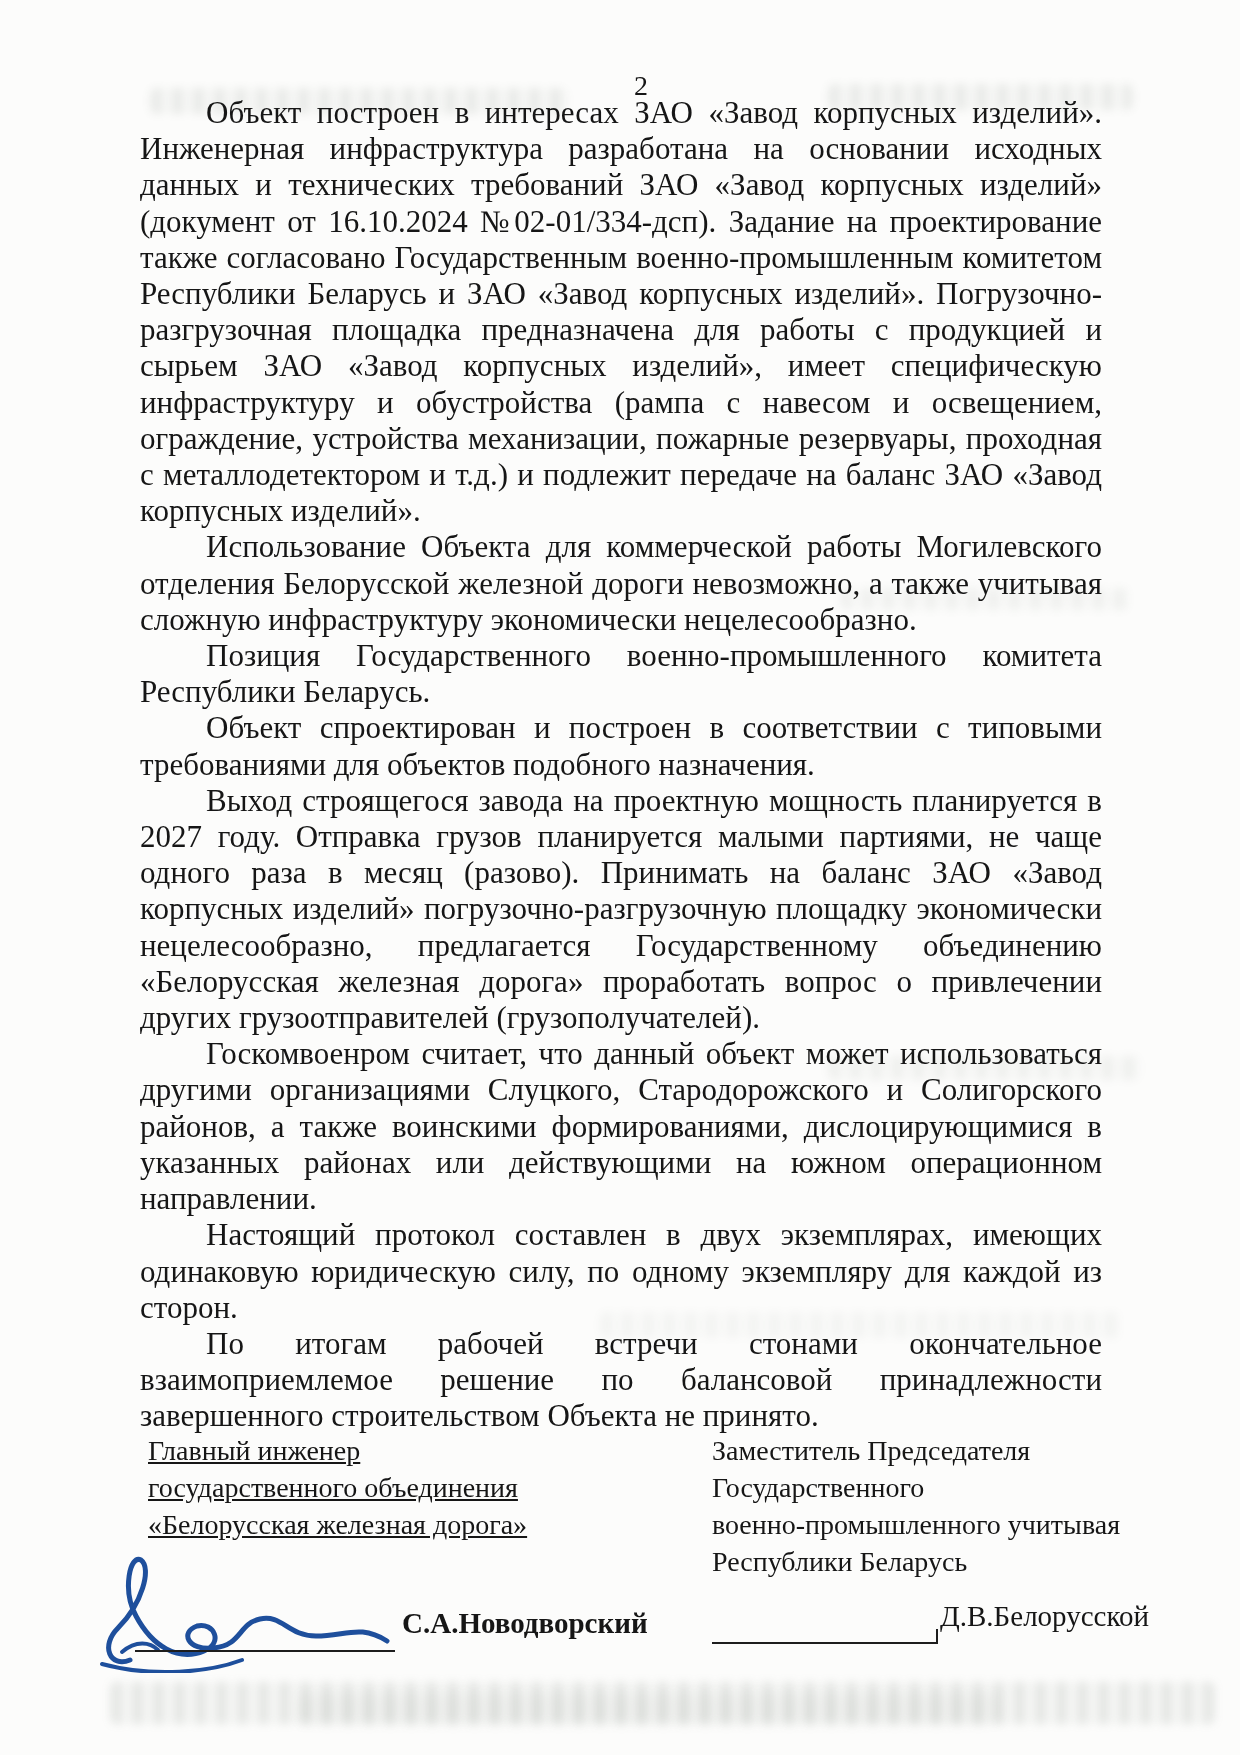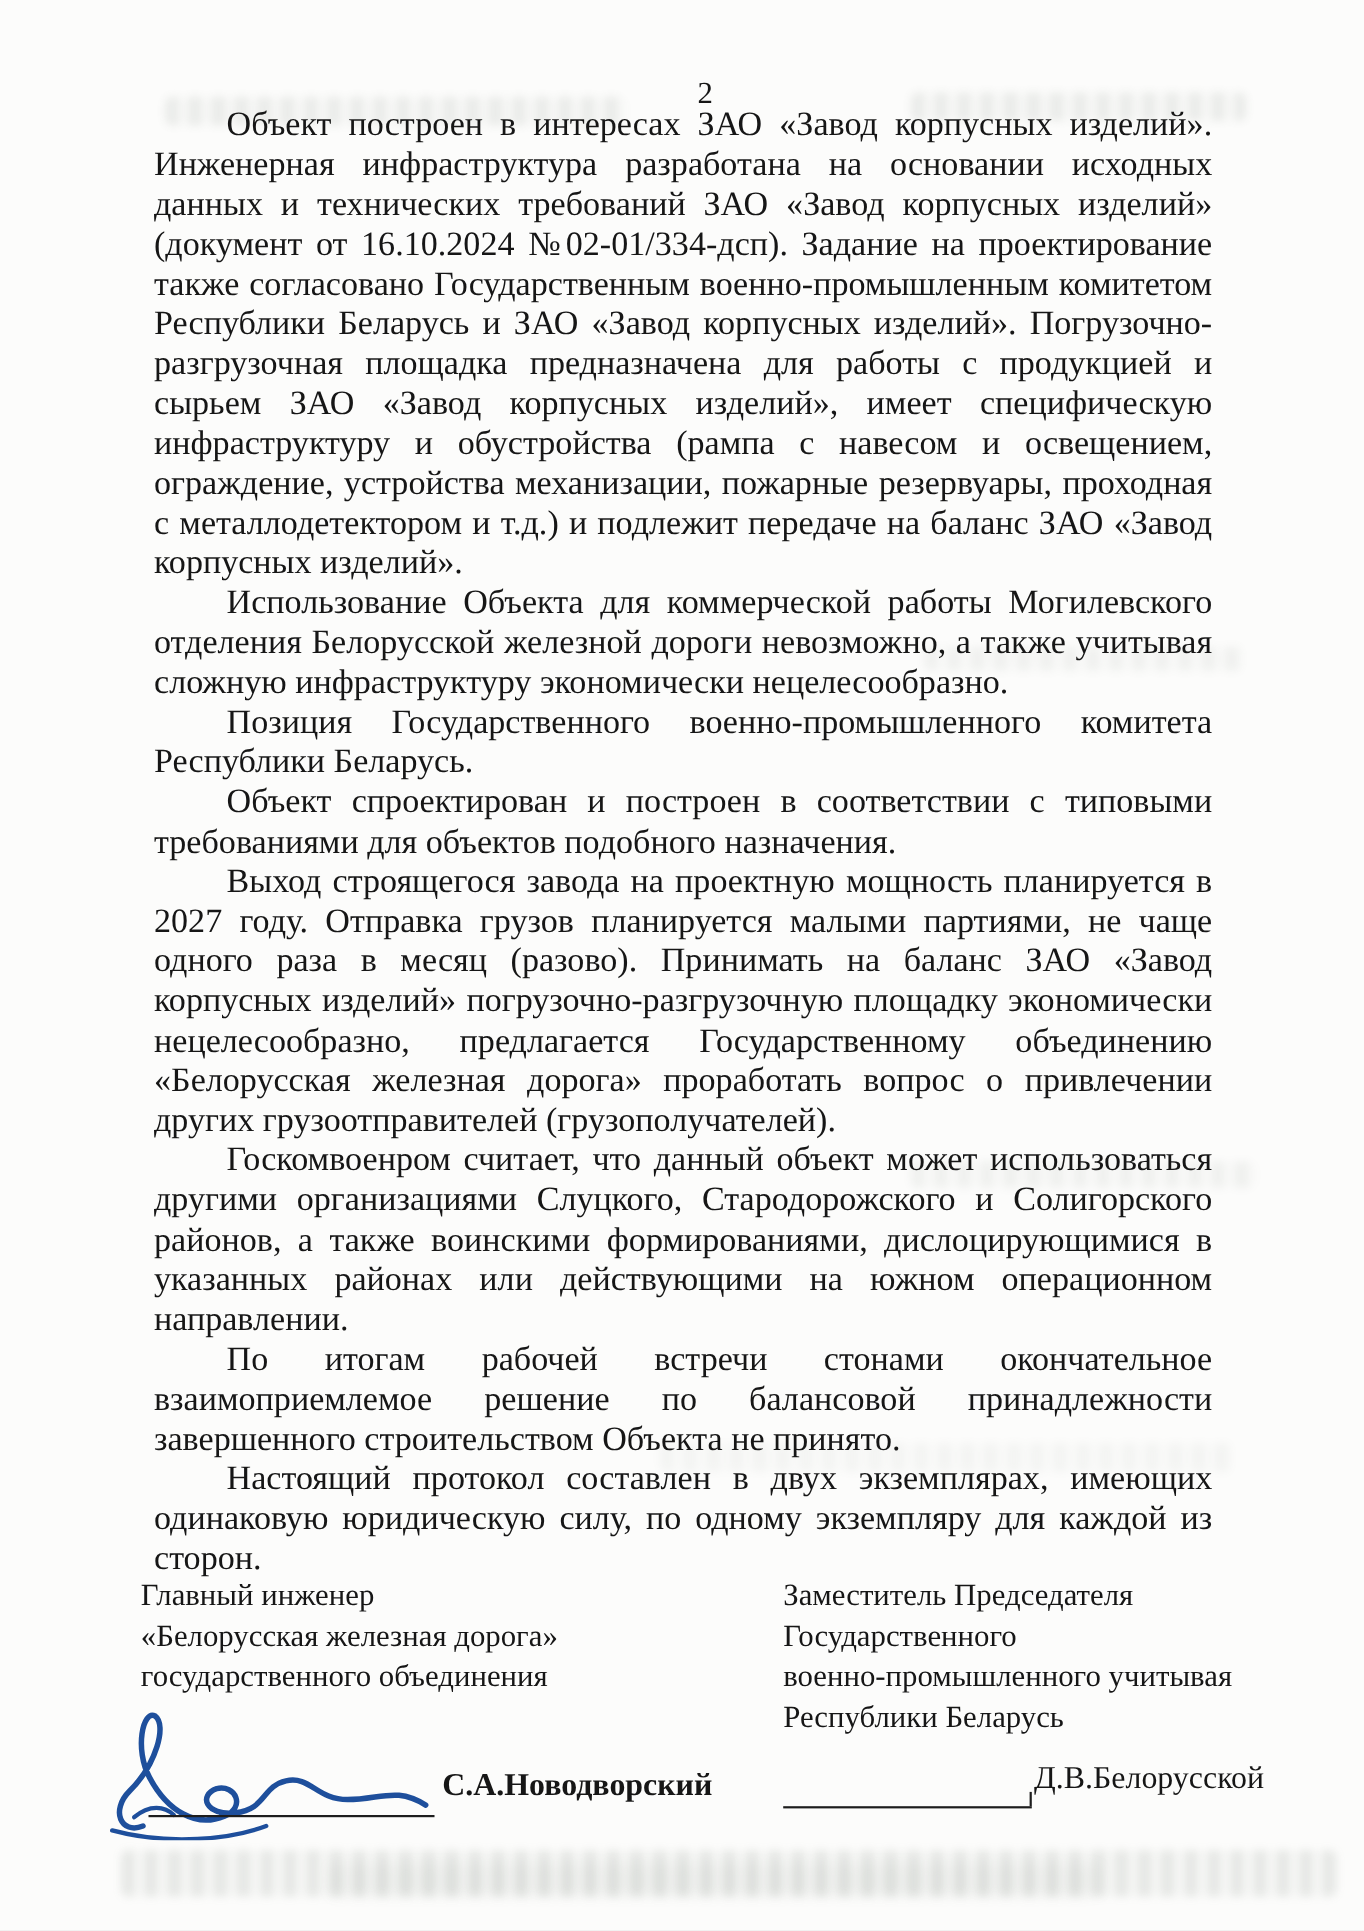--- a/index.html
+++ b/index.html
@@ -24,21 +24,21 @@
     width:962px;
     font-size:31px;
     line-height:36.2px;
     text-align:justify;
     text-justify:inter-word;
   }
   .body-text p { margin:0; text-indent:66px; }
   .body-text p.underlined { text-underline-offset:5px; text-decoration-thickness:2px; }
 
   .sig-block { position:absolute; top:1432px; font-size:28px; line-height:37px; }
-  .sig-left  { left:128px; width:480px; }
+  .sig-left  { left:148px; width:480px;text-decoration:underline; }
   .sig-right { left:712px; width:480px; }
   .sig-block div { white-space:nowrap; }
 
   .name { position:absolute; font-size:29px; white-space:nowrap; }
   .name-left  { left:402px; top:1607px;font-weight:bold; }
   .name-right { left:940px; top:1600px; }
 
   .sign-line { position:absolute; border-bottom:2px solid #1d1d1d; }
   .sign-line-left  { left:135px; top:1630px; width:260px; height:20px; }
   .sign-line-right { left:712px; top:1622px; width:226px; height:20px; }
@@ -82,28 +82,28 @@
 
   <div class="page-number">2</div>
 
   <div class="body-text">
     <p>Объект построен в интересах ЗАО «Завод корпусных изделий». Инженерная инфраструктура разработана на основании исходных данных и технических требований ЗАО «Завод корпусных изделий» (документ от 16.10.2024 №02-01/334-дсп). Задание на проектирование также согласовано Государственным военно-промышленным комитетом Республики Беларусь и ЗАО «Завод корпусных изделий». Погрузочно-разгрузочная площадка предназначена для работы с продукцией и сырьем ЗАО «Завод корпусных изделий», имеет специфическую инфраструктуру и обустройства (рампа с навесом и освещением, ограждение, устройства механизации, пожарные резервуары, проходная с металлодетектором и т.д.) и подлежит передаче на баланс ЗАО «Завод корпусных изделий».</p>
     <p>Использование Объекта для коммерческой работы Могилевского отделения Белорусской железной дороги невозможно, а также учитывая сложную инфраструктуру экономически нецелесообразно.</p>
     <p class="underlined">Позиция Государственного военно-промышленного комитета Республики Беларусь.</p>
     <p>Объект спроектирован и построен в соответствии с типовыми требованиями для объектов подобного назначения.</p>
     <p>Выход строящегося завода на проектную мощность планируется в 2027 году. Отправка грузов планируется малыми партиями, не чаще одного раза в месяц (разово). Принимать на баланс ЗАО «Завод корпусных изделий» погрузочно-разгрузочную площадку экономически нецелесообразно, предлагается Государственному объединению «Белорусская железная дорога» проработать вопрос о привлечении других грузоотправителей (грузополучателей).</p>
     <p>Госкомвоенром считает, что данный объект может использоваться другими организациями Слуцкого, Стародорожского и Солигорского районов, а также воинскими формированиями, дислоцирующимися в указанных районах или действующими на южном операционном направлении.</p>
+    <p>Настоящий протокол составлен в двух экземплярах, имеющих одинаковую юридическую силу, по одному экземпляру для каждой из сторон.</p>
     <p>По итогам рабочей встречи стонами окончательное взаимоприемлемое решение по балансовой принадлежности завершенного строительством Объекта не принято.</p>
-    <p>Настоящий протокол составлен в двух экземплярах, имеющих одинаковую юридическую силу, по одному экземпляру для каждой из сторон.</p>
   </div>
 
   <div class="sig-block sig-left">
     <div>Главный инженер</div>
+    <div>государственного объединения</div>
     <div>«Белорусская железная дорога»</div>
-    <div>государственного объединения</div>
   </div>
 
   <div class="sig-block sig-right">
     <div>Заместитель Председателя</div>
     <div>Государственного</div>
     <div>военно-промышленного учитывая</div>
     <div>Республики Беларусь</div>
   </div>
 
   <svg class="signature-svg" width="310" height="125" viewBox="0 0 310 125">

